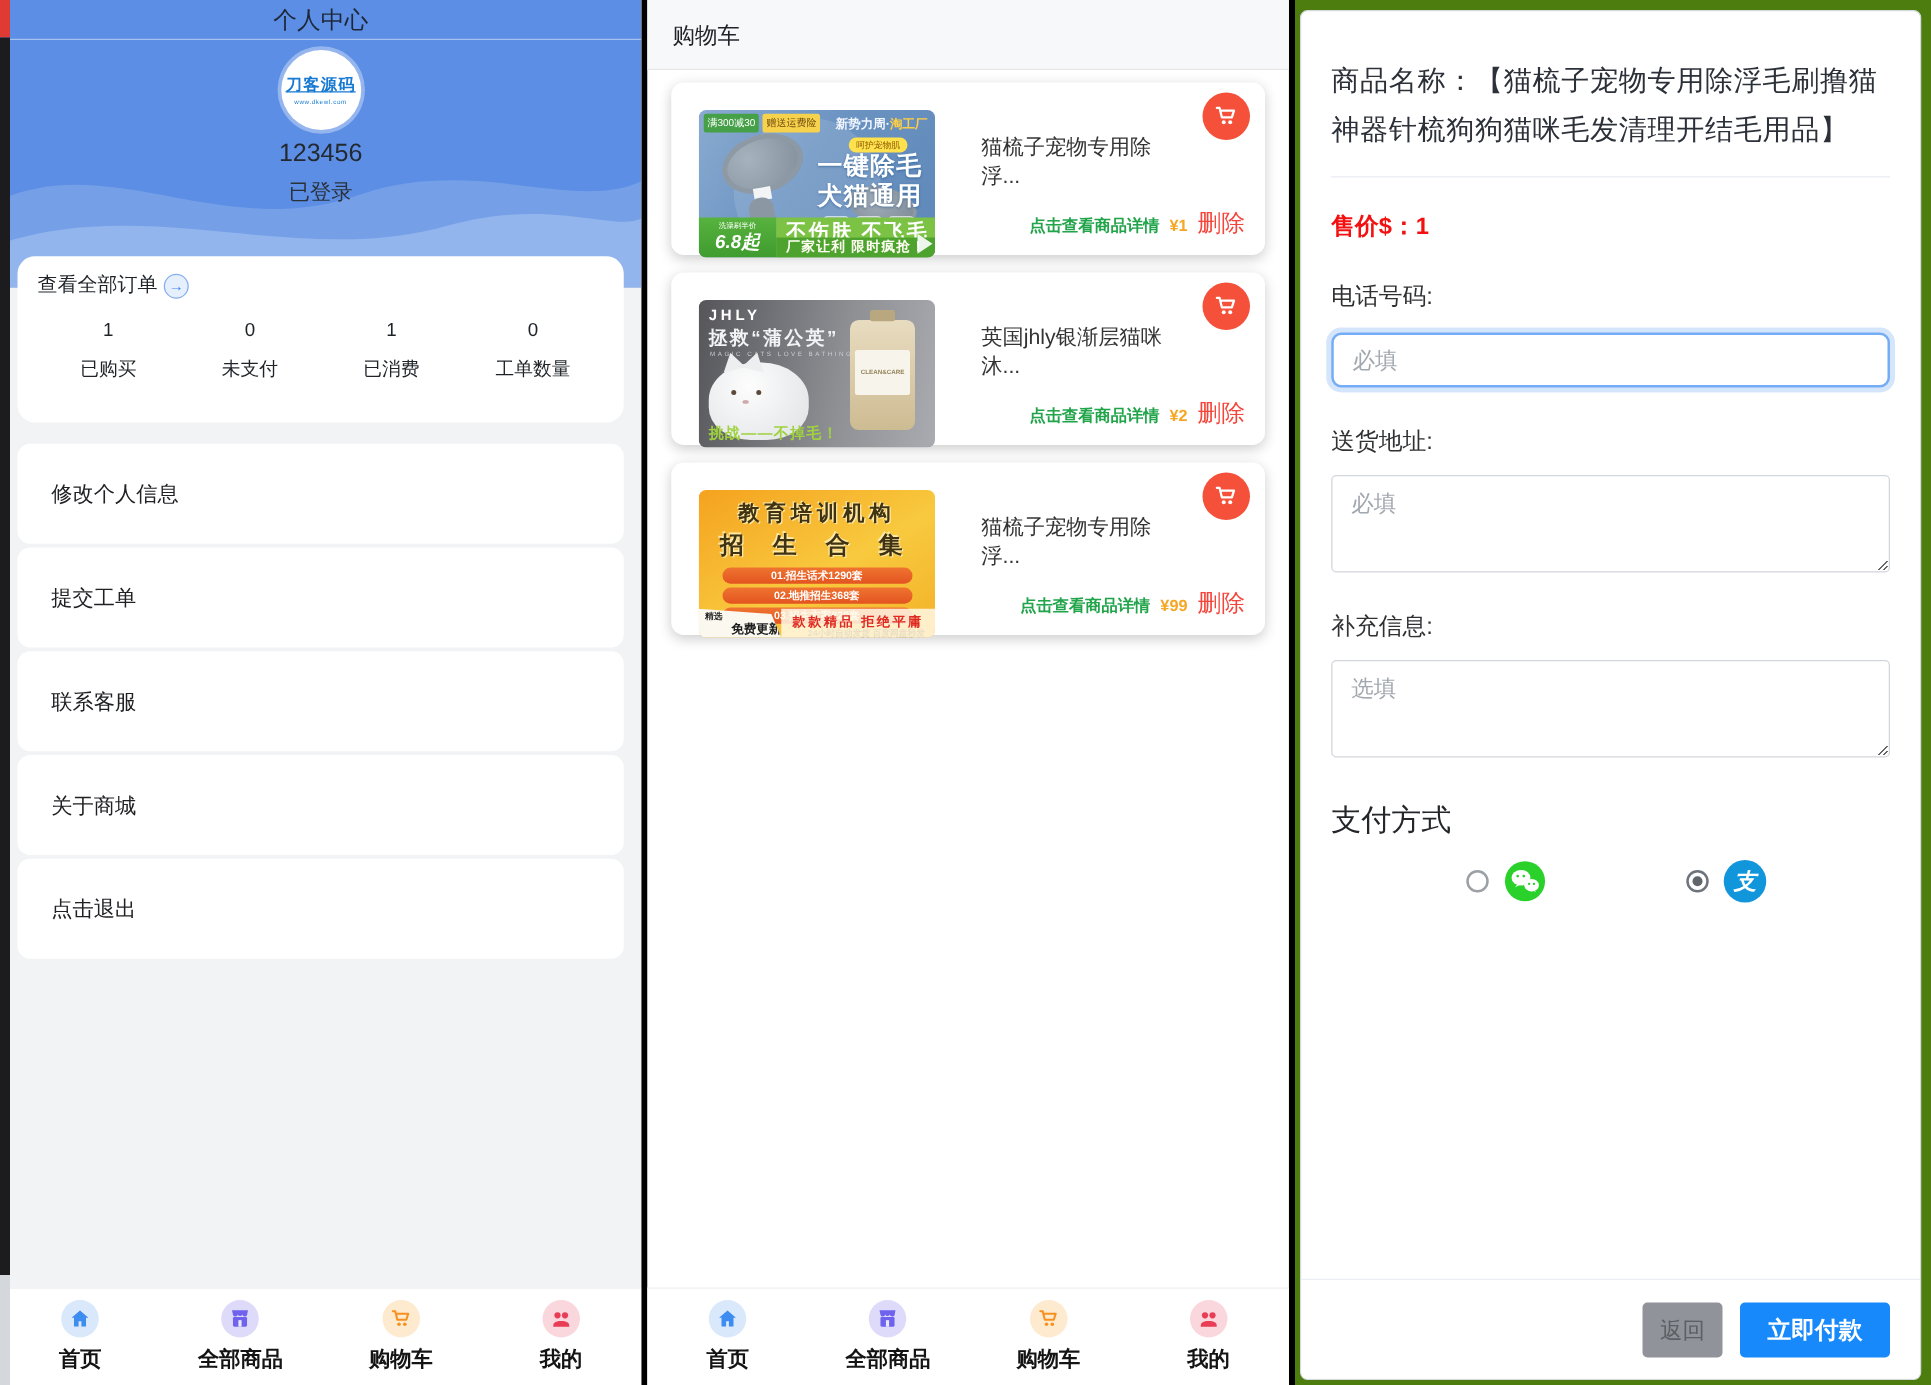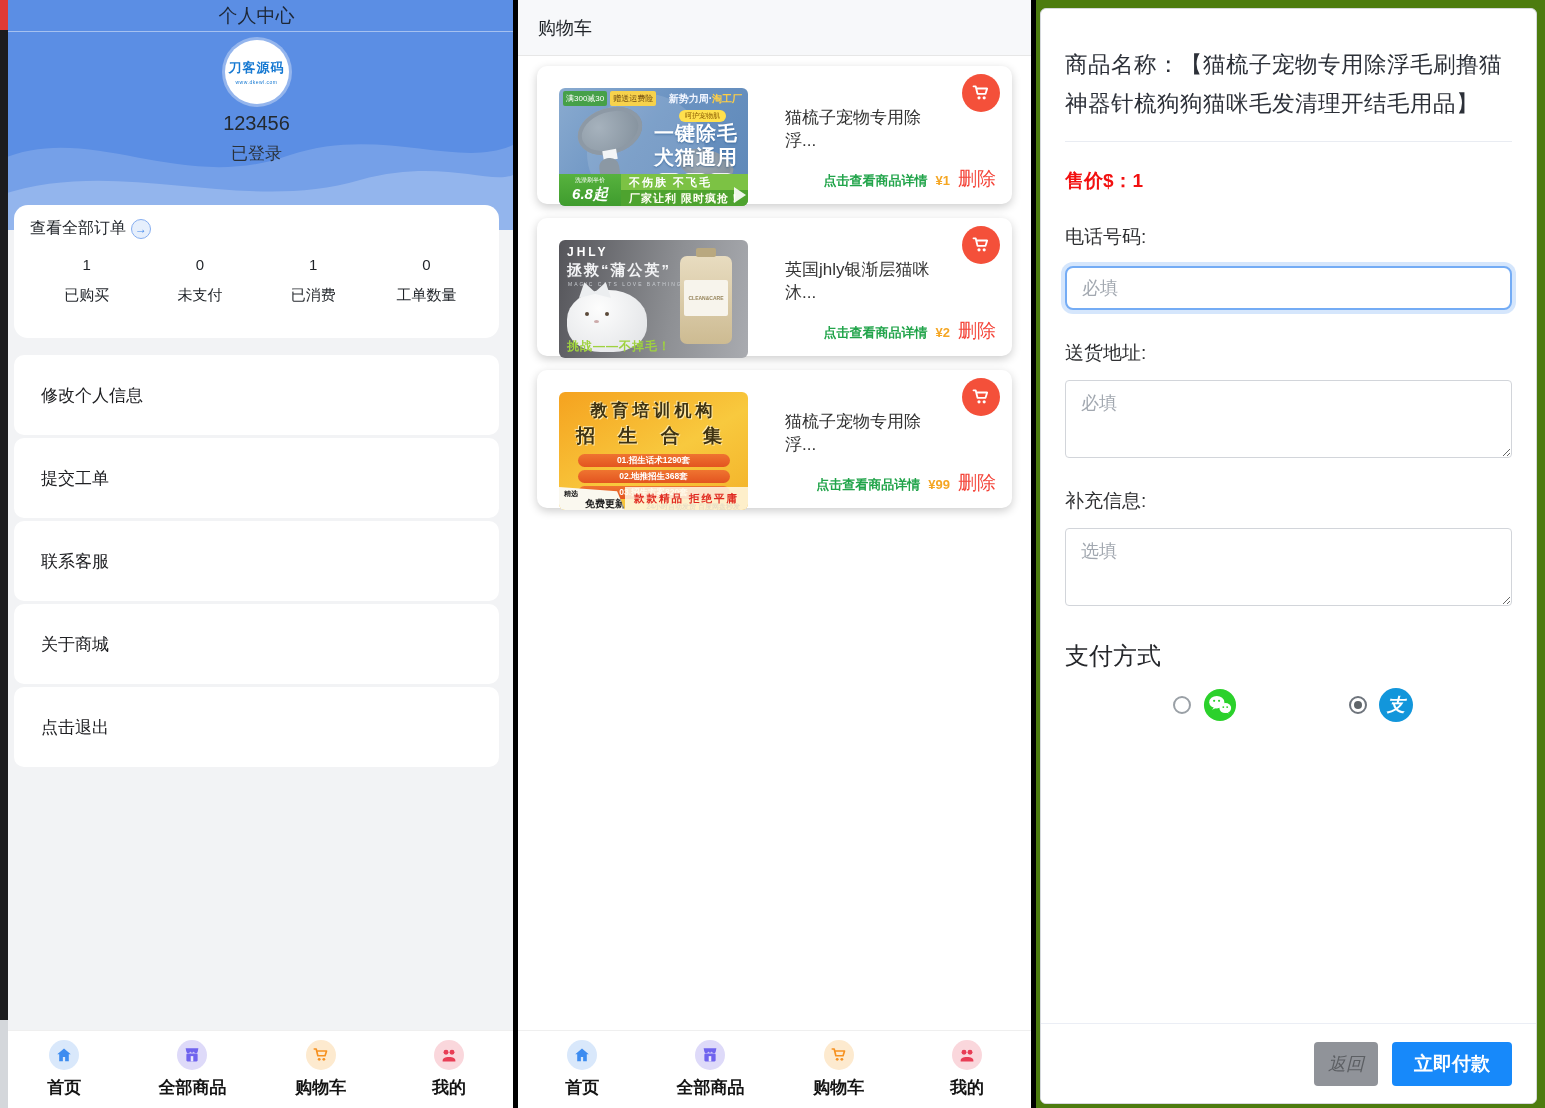--- a/index.html
+++ b/index.html
@@ -15,21 +15,21 @@
   .edge-light { position:absolute; left:0; top:1020px; width:8px; height:88px; background:#d4d7db; z-index:60; }
 
   .titlebar { height:32px; background:#5b8ee4; border-bottom:1px solid rgba(255,255,255,.45);
               display:flex; align-items:center; justify-content:center;
               font-size:19px; color:#1d2736; }
   .hero { height:198px; background:#5b8ee4; position:relative; overflow:hidden; text-align:center; }
   .hero svg.waves { position:absolute; left:0; bottom:0; width:100%; height:130px; }
   .avatar { position:relative; z-index:2; width:64px; height:64px; margin:8px auto 0; background:#fff;
             border-radius:50%; display:flex; flex-direction:column; align-items:center; justify-content:center;
             box-shadow:0 0 0 3px rgba(255,255,255,.35); }
-  .avatar .l1 { color:#1679d2; font-weight:bold; font-size:13px; letter-spacing:1px; }
+  .avatar .l1 { color:#1679d2; font-weight:bold; font-size:13px; letter-spacing:1px;text-decoration:underline; }
   .avatar .l2 { color:#1679d2; font-size:5px; margin-top:2px; letter-spacing:.5px; }
   .hero .uname { position:relative; z-index:2; margin-top:8px; font-size:20px; color:#23292f; }
   .hero .ustatus { position:relative; z-index:2; margin-top:7px; font-size:17px; color:#2a3138; }
 
   .stats-card { position:relative; z-index:3; margin:-25px 14px 0; background:#fff; border-radius:14px;
                 height:133px; padding:13px 16px; }
   .orders-row { display:flex; align-items:center; font-size:16px; color:#1f2328; }
   .arrow-ic { width:20px; height:20px; margin-left:5px; border-radius:50%; background:#e6effc;
               border:1px solid #86aef0; color:#3f86ec; font-size:12px; line-height:18px; text-align:center; }
   .stats-row { display:flex; margin-top:17px; }
@@ -92,21 +92,21 @@
   .brush-handle { position:absolute; left:42px; top:70px; width:20px; height:44px; border-radius:9px;
                   background:#8b98a4; transform:rotate(-8deg); }
   .brush2 { position:absolute; right:14px; bottom:26px; width:56px; height:30px; border-radius:50%;
             background:radial-gradient(circle at 40% 40%, #9fabb6, #7b8894); transform:rotate(14deg);
             box-shadow:inset 0 0 0 3px #8d99a5; }
   .ad1-band { position:absolute; left:0; right:0; bottom:0; height:32px; display:flex; }
   .ad1-price { width:62px; background:linear-gradient(#57b23e,#3f9c2e); color:#fff; text-align:center; }
   .ad1-price .s { font-size:6px; display:block; margin-top:2px; }
   .ad1-price .p { font-size:15px; font-weight:bold; font-style:italic; line-height:15px; }
   .ad1-right { flex:1; background:#7cc244; position:relative; }
-  .ad1-r1 { font-size:11px; font-weight:bold; color:#fff; letter-spacing:2px; padding:1px 0 0 8px; }
+  .ad1-r1 { font-size:16px; font-weight:bold; color:#fff; letter-spacing:2px; padding:1px 0 0 8px; }
   .ad1-r2 { position:absolute; left:0; right:0; bottom:0; height:16px; background:#4ea32f; color:#fffef2;
             font-size:11px; font-weight:bold; letter-spacing:1px; padding-left:8px; line-height:16px; }
   .ad1-arrow { position:absolute; right:2px; bottom:3px; width:0; height:0; border-left:12px solid #fff;
                border-top:8px solid transparent; border-bottom:8px solid transparent; opacity:.9; }
 
   
   .ad2 { width:100%; height:100%; position:relative; background:linear-gradient(100deg,#55555a 0%,#8e9094 60%,#a9abb0 100%); }
   .ad2-brand { position:absolute; left:8px; top:5px; color:#fff; font-weight:bold; font-size:12px; letter-spacing:3px; }
   .ad2-head { position:absolute; left:8px; top:21px; color:#f2f3f5; font-weight:bold; font-size:15px; letter-spacing:2px; }
   .ad2-cap { position:absolute; left:9px; top:41px; color:#c9ccd1; font-size:5px; letter-spacing:2px; }
@@ -165,21 +165,21 @@
   .pay-opt { display:flex; align-items:center; gap:12px; cursor:pointer; }
   .radio { width:18px; height:18px; border:2px solid #9aa0a6; border-radius:50%; background:#fff; position:relative; }
   .radio.checked { border-color:#6e747c; }
   .radio.checked::after { content:""; position:absolute; left:3px; top:3px; width:8px; height:8px; border-radius:50%; background:#5f6569; }
   .pay-ic { width:34px; height:34px; border-radius:50%; display:flex; align-items:center; justify-content:center; }
   .wechat-ic svg { width:34px; height:34px; }
   .alipay-ic { background:#1296db; color:#fff; font-size:18px; font-weight:bold; font-style:italic; }
   .order-footer { position:absolute; left:0; right:0; bottom:0; height:80px; border-top:1px solid #ebeef5;
                   display:flex; align-items:center; justify-content:flex-end; padding-right:24px; gap:14px; background:#fff; }
   .btn-back { width:64px; height:44px; background:#909399; border:none; border-radius:4px; color:#5c5f63;
-              font-size:18px; cursor:pointer; font-family:inherit;font-style:italic; }
+              font-size:18px; cursor:pointer; font-family:inherit; }
   .btn-pay { width:120px; height:44px; background:#1789fa; border:none; border-radius:4px; color:#fff;
              font-size:19px; font-weight:600; cursor:pointer; font-family:inherit; }
 </style>
 </head>
 <body>
 
 <div class="app">
 
   <section class="panel-left">
     <div class="edge-red"></div>

